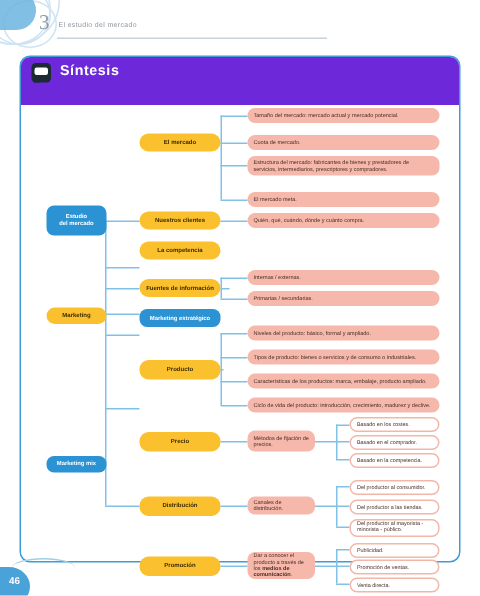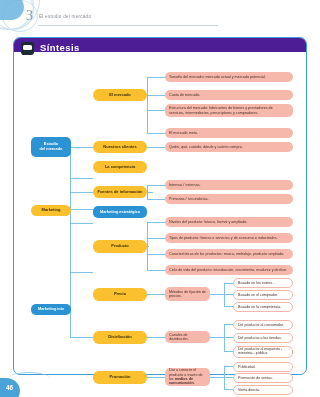--- a/index.html
+++ b/index.html
@@ -42,22 +42,22 @@
     position:absolute;left:12px;top:15px;width:180px;height:1px;
     background:#c8d3db;
   }
   
   .panel{
     position:absolute;left:13px;top:37px;width:294px;height:338px;
     border:1px solid #3f9cd9;border-radius:7px;background:#fff;
     box-sizing:border-box;
   }
   .panel-head{
-    position:absolute;left:0;top:0;width:100%;height:14px;
-    background:#4c1d95;border-radius:6px 6px 0 0;
+    position:absolute;left:0;top:0;width:100%;height:32px;
+    background:#6d28d9;border-radius:6px 6px 0 0;
   }
   .head-icon{
     position:absolute;left:7px;top:4px;width:13px;height:13px;
     background:#1b2a33;border-radius:3px;
   }
   .head-icon:after{
     content:"";position:absolute;left:2px;top:9px;width:4px;height:4px;
     background:#1b2a33;transform:skewX(-18deg);
   }
   .head-icon b{

